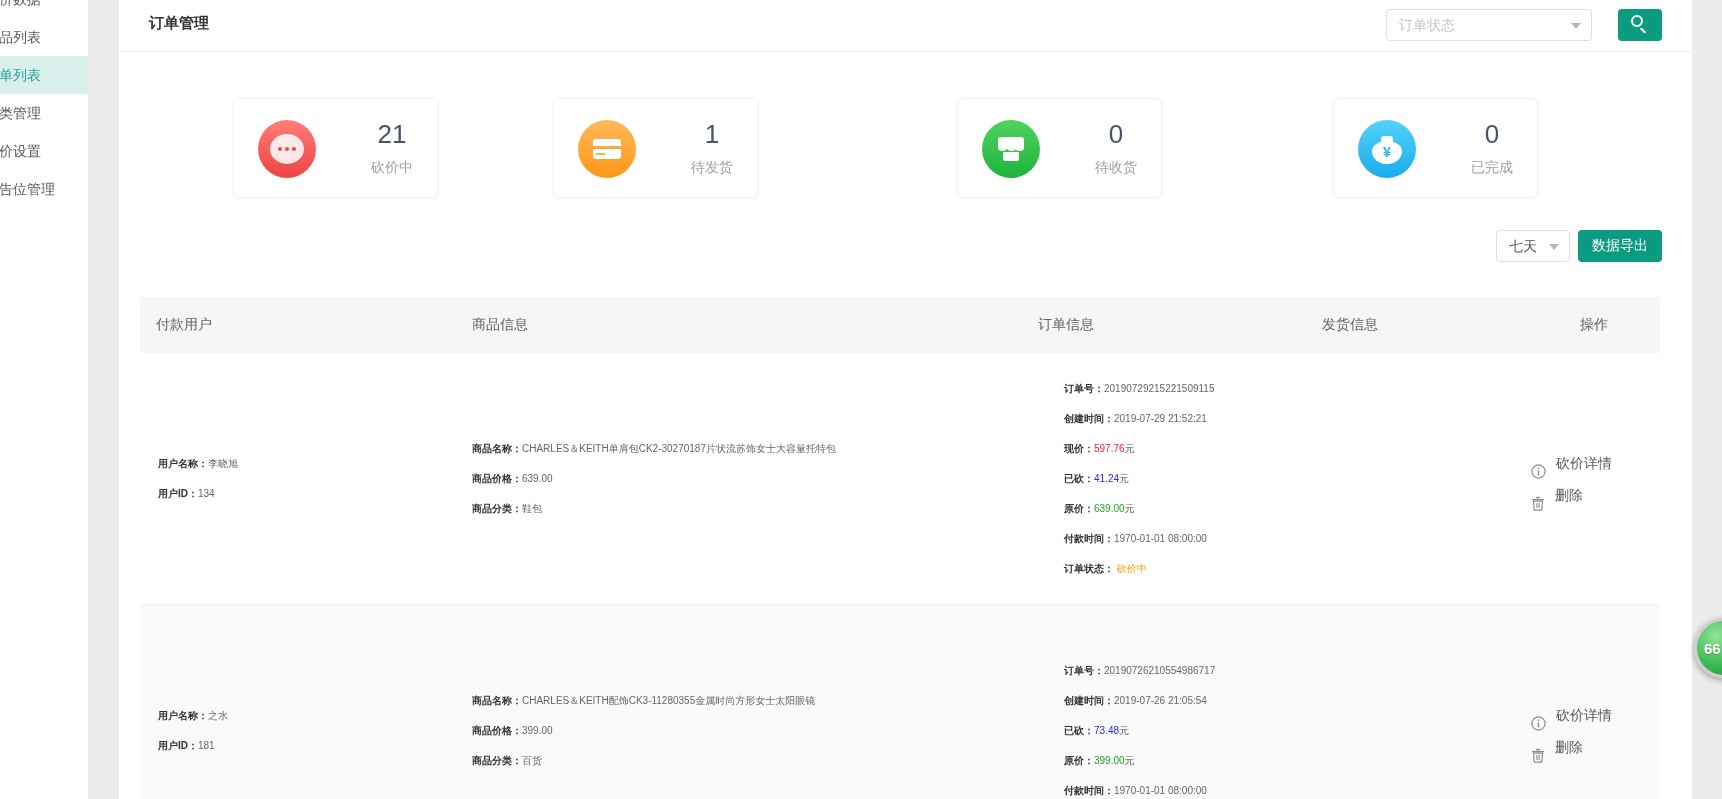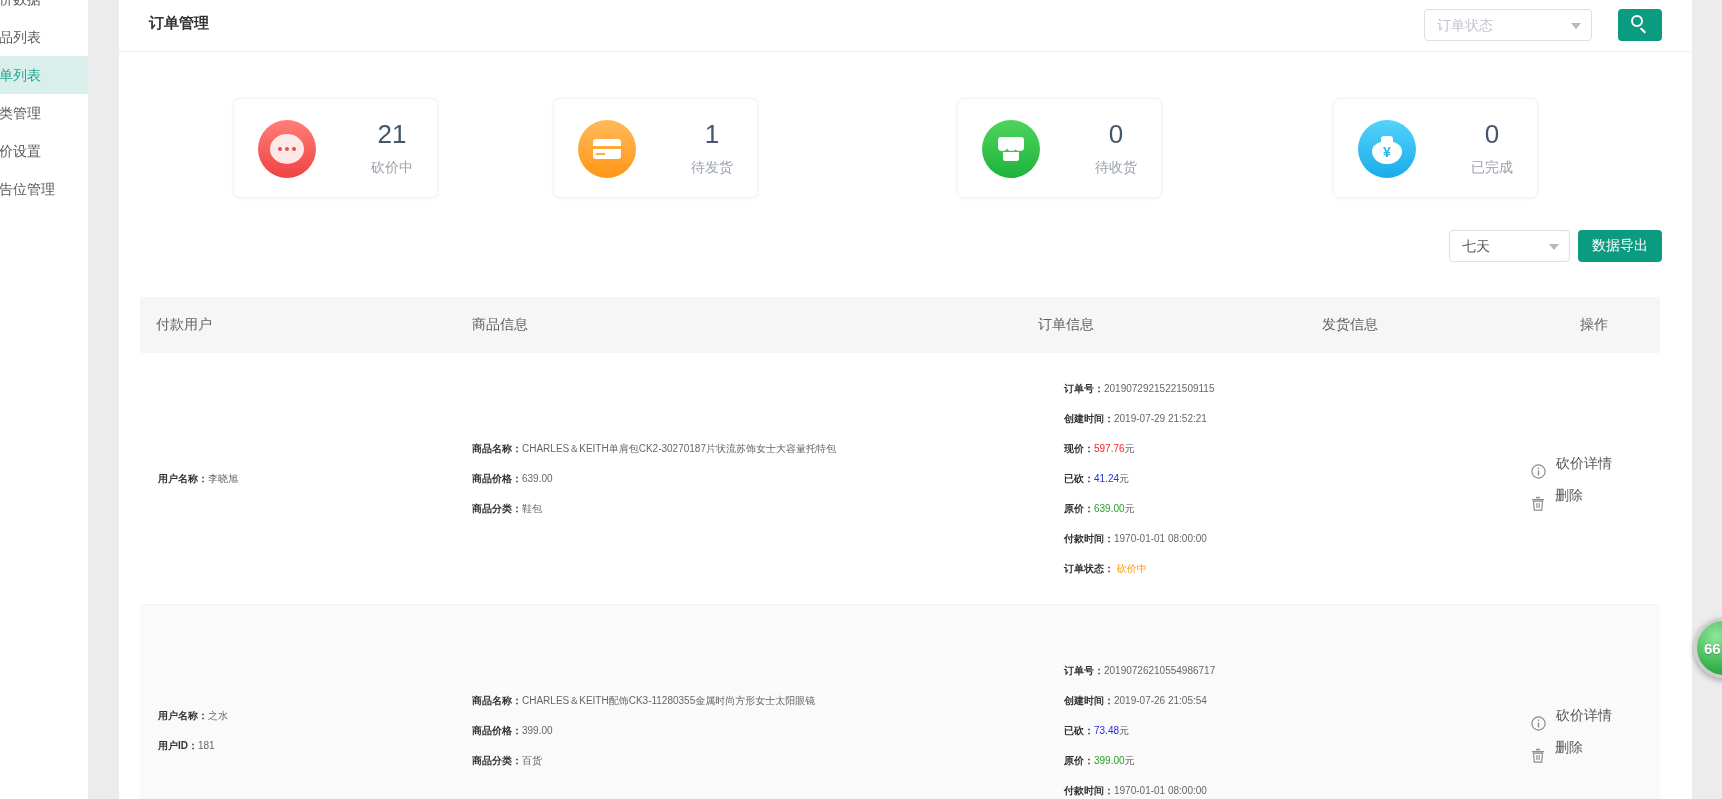--- a/index.html
+++ b/index.html
@@ -39,21 +39,21 @@
     border:1px solid #dcdfe6; border-radius:4px; background:#fff;
     padding:0 26px 0 12px; cursor:pointer;
   }
   .fake-select.placeholder { color:#c0c4cc; }
   .fake-select.value { color:#555; }
   .caret {
     position:absolute; right:10px; top:13px; width:0; height:0;
     border-left:5px solid transparent; border-right:5px solid transparent;
     border-top:6px solid #b4b8bf;
   }
-  .status-select { width:168px; }
+  .status-select { width:206px; }
   .date-input {
     width:184px; height:32px; border:1px solid #dcdfe6; border-radius:4px;
     padding:0 12px; font-size:14px; color:#555; outline:none;
     font-family:inherit;
   }
   .date-input::placeholder { color:#c0c4cc; }
   .search-btn {
     width:44px; height:32px; border:none; border-radius:4px;
     background:#0b9b80; cursor:pointer; position:relative;
   }
@@ -98,21 +98,21 @@
   .glyph-shop .s1{ left:0; } .glyph-shop .s2{ left:8.5px; } .glyph-shop .s3{ left:17px; }
   .glyph-shop .body { position:absolute; top:15px; left:5px; width:16px; height:9px; background:#fff; border-radius:0 0 2px 2px; }
   
   .glyph-bag { position:absolute; left:14px; top:16px; width:30px; height:28px; }
   .glyph-bag .knot { position:absolute; left:9px; top:0; width:12px; height:7px; background:#fff; border-radius:3px 3px 1px 1px; }
   .glyph-bag .bag { position:absolute; top:5px; width:30px; height:23px; background:#fff;
     border-radius:50% 50% 48% 48% / 46% 46% 56% 56%; text-align:center;
     font-weight:bold; font-size:14px; line-height:23px; color:#27b5ef; }
   
   .export-bar { position:absolute; top:230px; right:30px; display:flex; gap:8px; align-items:center; }
-  .range-select { width:121px; }
+  .range-select { width:74px; }
   .export-btn {
     height:32px; padding:0 14px; border:none; border-radius:4px;
     background:#0b9b80; color:#fff; font-size:14px; cursor:pointer; font-family:inherit;
   }
   
   .order-table { position:absolute; left:21px; top:297px; width:1520px; }
   .thead, .trow { display:grid; grid-template-columns:330px 566px 286px 198px 140px; }
   .thead { height:56px; align-items:center; background:#f6f6f6; color:#5f5f5f; font-size:14px; }
   .thead .h1 { padding-left:16px; } .thead .h2 { padding-left:2px; }
   .thead .h3 { padding-left:2px; }  .thead .h4 { padding-left:0; }
@@ -239,20 +239,21 @@
       <div class="h1">付款用户</div>
       <div class="h2">商品信息</div>
       <div class="h3">订单信息</div>
       <div class="h4">发货信息</div>
       <div class="h5">操作</div>
     </div>
 
     <div class="trow row-0">
       <div class="cell-user">
         <div class="line"><b>用户名称：</b><span>李晓旭</span></div>
+        <div class="line"><b>用户ID：</b><span>134</span></div>
       </div>
       <div class="cell-product">
         <div class="line"><b>商品名称：</b><span>CHARLES＆KEITH单肩包CK2-30270187片状流苏饰女士大容量托特包</span></div>
         <div class="line"><b>商品价格：</b><span>639.00</span></div>
         <div class="line"><b>商品分类：</b><span>鞋包</span></div>
       </div>
       <div class="cell-order">
         <div class="line"><b>订单号：</b><span>20190729215221509115</span></div>
         <div class="line"><b>创建时间：</b><span>2019-07-29 21:52:21</span></div>
         <div class="line"><b>现价：</b><span class="price-red">597.76</span><span class="unit">元</span></div>

